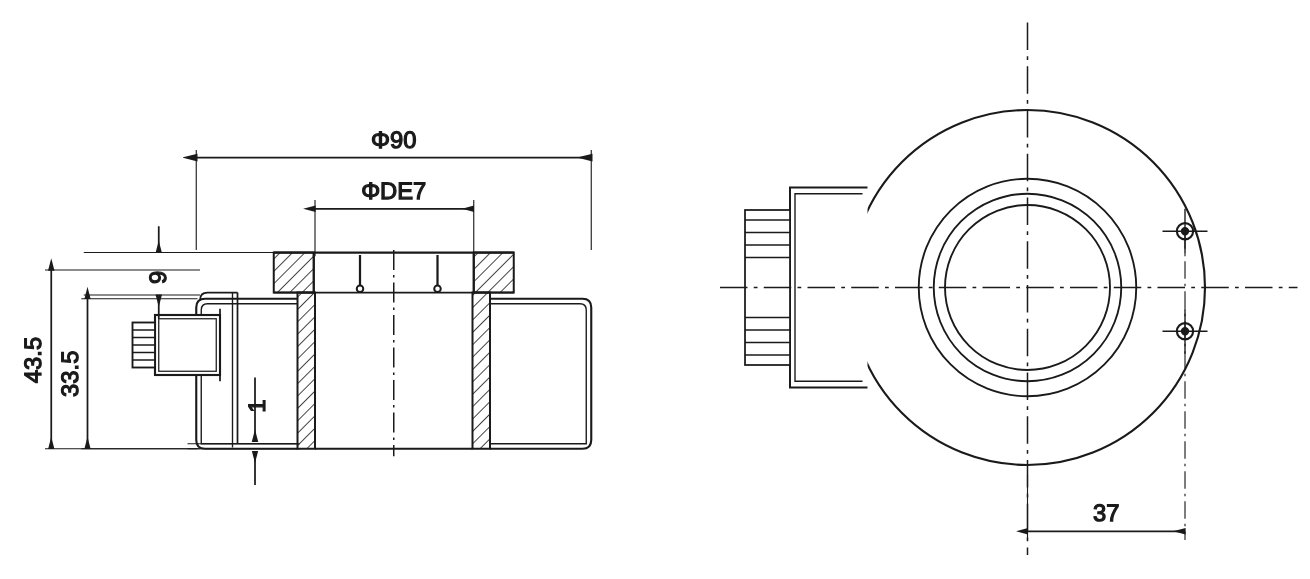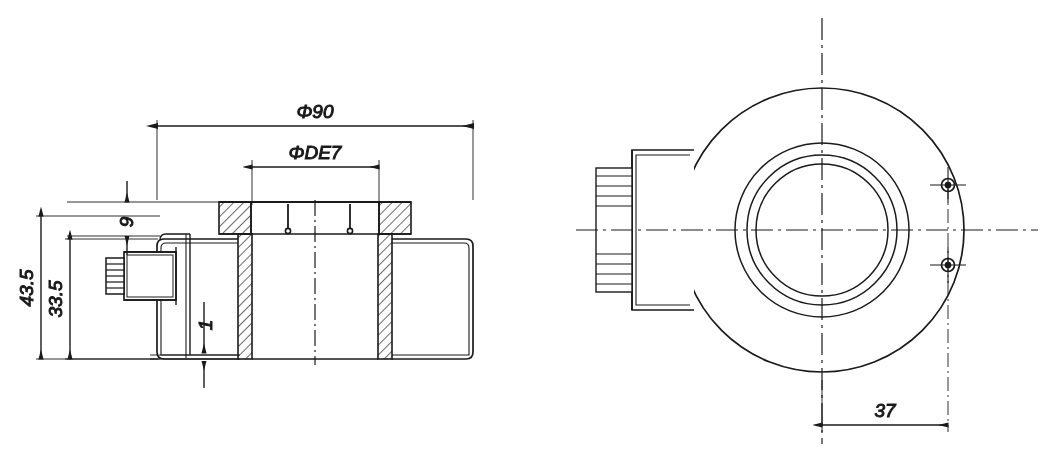--- a/index.html
+++ b/index.html
@@ -13,21 +13,20 @@
     position: relative;
     font-family: "Liberation Sans", sans-serif;
     overflow: hidden;
   }
   #drawing-root {
     position: absolute;
     left: 0;
     top: 0;
     width: 947px;
     height: 463px;
-    font-style: italic;
   }
   svg {
     display: block;
   }
   .dim-text {
     font-family: "Liberation Sans", sans-serif;
     font-size: 19px;
     fill: #1a1a1a;
   }
   .dim-text-rot {

